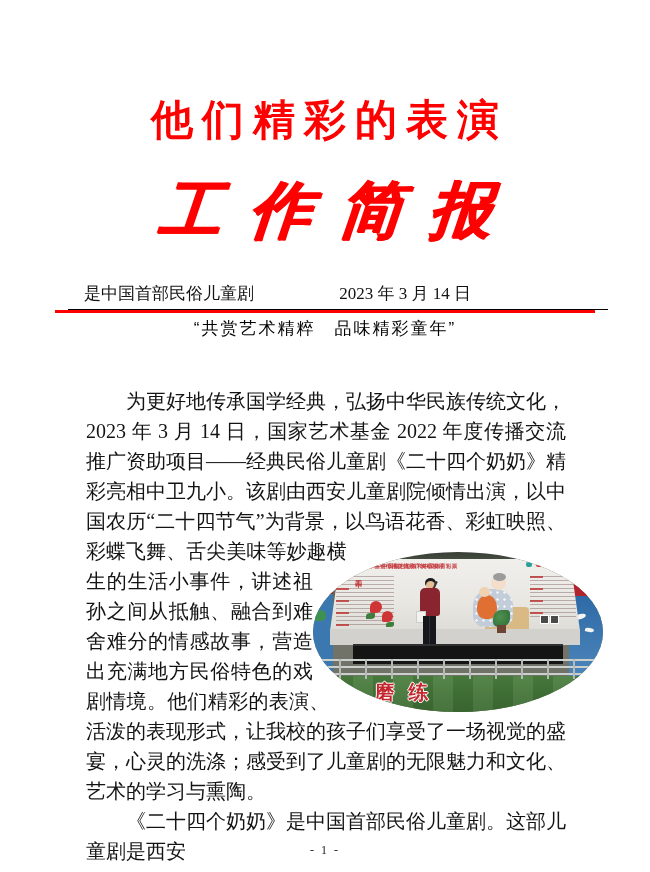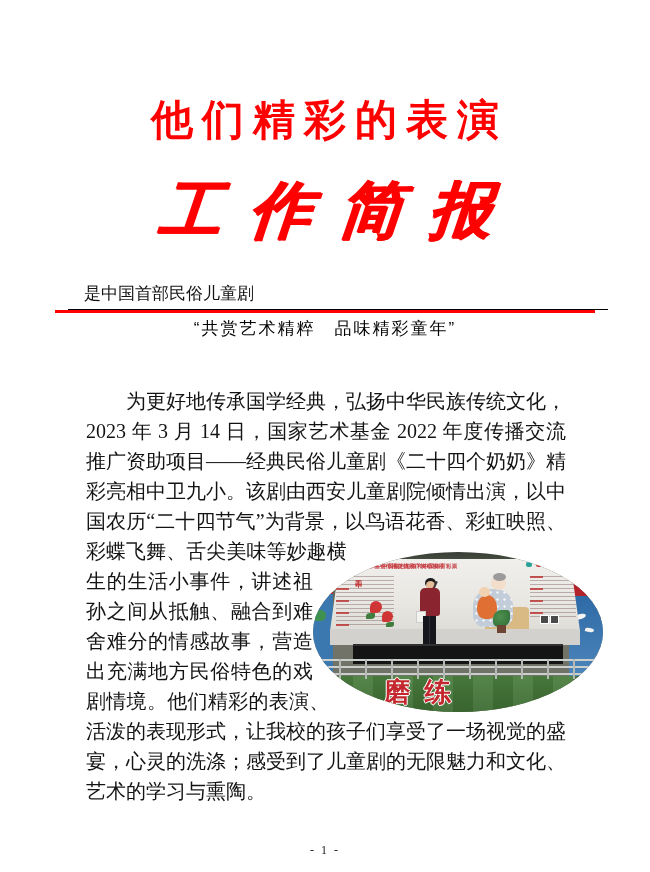--- a/index.html
+++ b/index.html
@@ -140,39 +140,40 @@
   }
   .turf {
     left:0; top:124px; width:290px; height:36px; z-index:2;
     background:
       repeating-linear-gradient(90deg, rgba(255,255,255,.06) 0 20px, rgba(0,0,0,.06) 20px 40px),
       linear-gradient(#4a7e3e,#3c6a31);
   }
   .turf-slogan {
     left:8px; top:125px; z-index:6; white-space:nowrap;
     font-family:"Liberation Sans",sans-serif; font-weight:bold;
-    font-size:27px; letter-spacing:14px; color:#c3272d;
+    font-size:20px; letter-spacing:14px; color:#c3272d;
     text-shadow:1px 0 #fff,-1px 0 #fff,0 1px #fff,0 -1px #fff;
   }
   
   .page-number {
     position:absolute; top:843px; left:0; width:100%;
     text-align:center; font-size:12px; letter-spacing:2px; color:#222;
   }
 </style>
 </head>
 <body>
 
 <div class="page">
 
   <div class="school-name">他们精彩的表演</div>
   <div class="bulletin-title">工作简报</div>
 
   <div class="info-row">
     <span class="info-left">是中国首部民俗儿童剧</span>
+    <span class="info-right">2023 年 3 月 14 日</span>
   </div>
   <div class="red-rule"></div>
 
   <div class="headline">“共赏艺术精粹　品味精彩童年”</div>
 
   <div class="body-text">
 
     <div class="photo-float">
       <div class="photo">
         <div class="stripe-left"></div>
@@ -223,17 +224,18 @@
           <div class="p-legs"></div>
         </div>
 
         <div class="turf"></div>
         <div class="railing"></div>
         <div class="turf-slogan">会 磨练</div>
       </div>
     </div>
 
     <p>为更好地传承国学经典，弘扬中华民族传统文化，2023 年 3 月 14 日，国家艺术基金 2022 年度传播交流推广资助项目——经典民俗儿童剧《二十四个奶奶》精彩亮相中卫九小。该剧由西安儿童剧院倾情出演，以中国农历“二十四节气”为背景，以鸟语花香、彩虹映照、彩蝶飞舞、舌尖美味等妙趣横生的生活小事件，讲述祖孙之间从抵触、融合到难舍难分的情感故事，营造出充满地方民俗特色的戏剧情境。他们精彩的表演、活泼的表现形式，让我校的孩子们享受了一场视觉的盛宴，心灵的洗涤；感受到了儿童剧的无限魅力和文化、艺术的学习与熏陶。</p>
+    <p>《二十四个奶奶》是中国首部民俗儿童剧。这部儿童剧是西安</p>
   </div>
 
   <div class="page-number">- 1 -</div>
 
 </div>
 
 </body></html>

